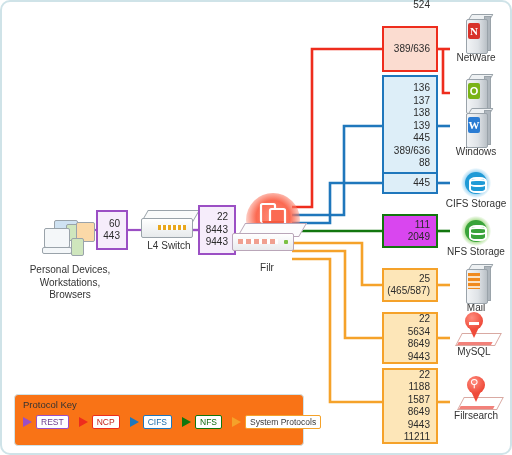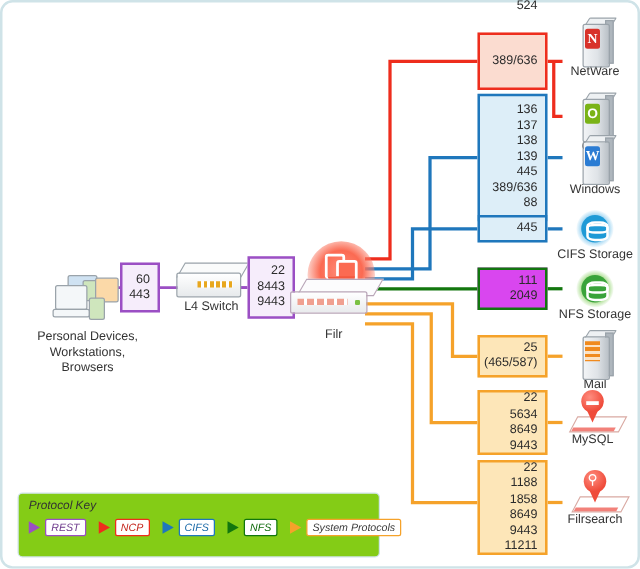--- a/index.html
+++ b/index.html
@@ -88,21 +88,21 @@
   
   .devices{position:relative;width:60px;height:44px;margin:0 auto;}
   .devices .mon{position:absolute;border:1px solid #9aa3aa;border-radius:2px;}
   .d-green{background:#cfe6bd;}
   .d-orange{background:#fbd9a8;}
   .d-blue{background:#cfe2f2;}
   .d-white{background:#f4f7f9;}
 
   
   #legend{position:absolute;left:12px;top:392px;width:288px;height:50px;
-     background:#84cc16;border:1px solid #cfe3e8;border-radius:4px;font-style:italic;}
+     background:#f97316;border:1px solid #cfe3e8;border-radius:4px;}
   #legend .ttl{position:absolute;left:8px;top:4px;font-size:9.5px;color:#333;}
   #legend .row{position:absolute;left:8px;top:20px;display:flex;align-items:center;gap:4px;}
   .lg-item{display:flex;align-items:center;gap:4px;margin-right:6px;}
   .lg-arrow{width:0;height:0;border-top:5px solid transparent;border-bottom:5px solid transparent;
      border-left:9px solid #000;}
   .lg-lab{box-sizing:border-box;border:1.5px solid #000;background:#fff;border-radius:2px;
      font-size:8.5px;padding:1px 4px;line-height:10px;white-space:nowrap;}
 </style>
 </head>
 <body>
@@ -298,21 +298,21 @@
       <div class="tail"></div>
         <div class="pin"></div>
       <div class="gl" style="left:14px;top:4px;">▬</div>
     </div>
     <div class="cap">MySQL</div>
   </div>
 
   <div class="portbox pb-sys" style="left:380px;top:366px;width:56px;height:76px;">
     <span>22</span>
     <span>1188</span>
-    <span>1858</span>
+    <span>1587</span>
     <span>8649</span>
     <span>9443</span>
     <span>11211</span>
   </div>
 
   <div class="node" style="left:440px;top:374px;width:68px;">
     <div class="pinbox">
       <div class="plat"></div>
         <div class="platedge"></div>
       <div class="tail"></div>

